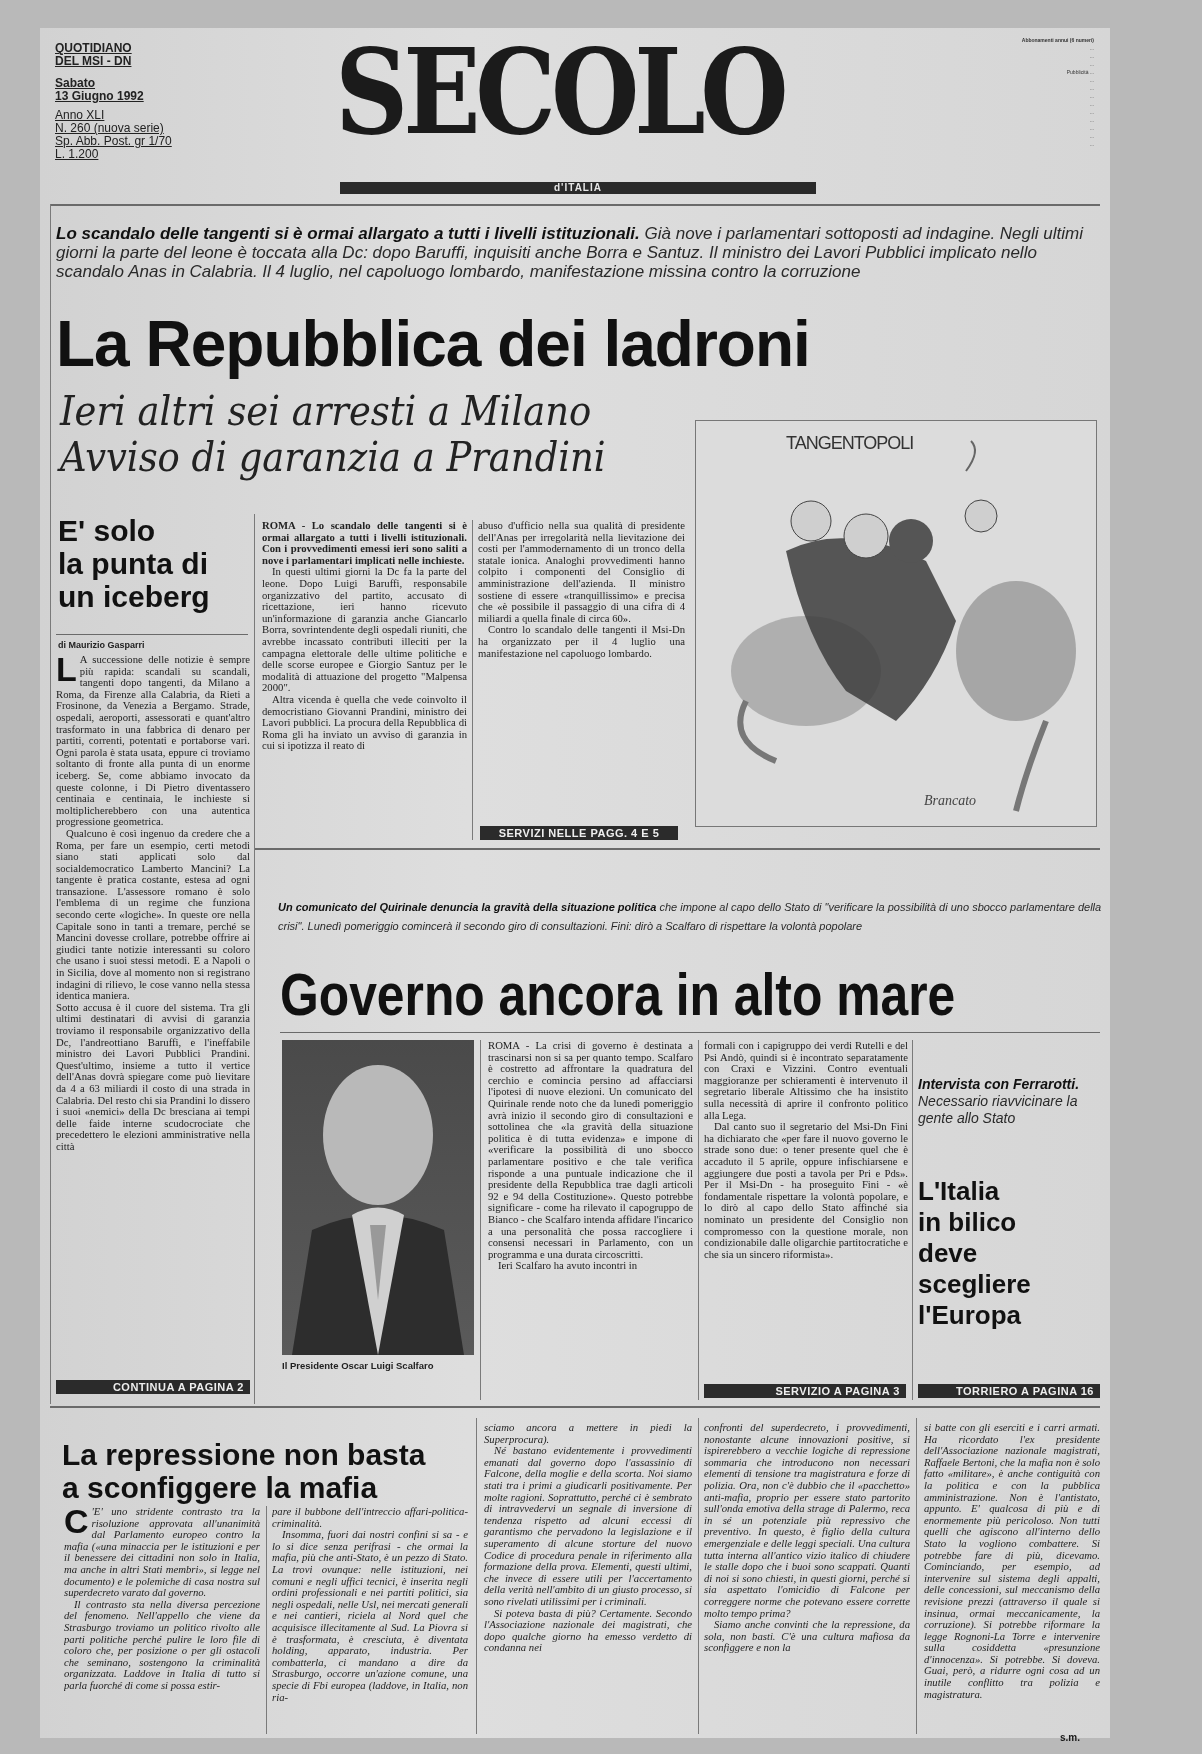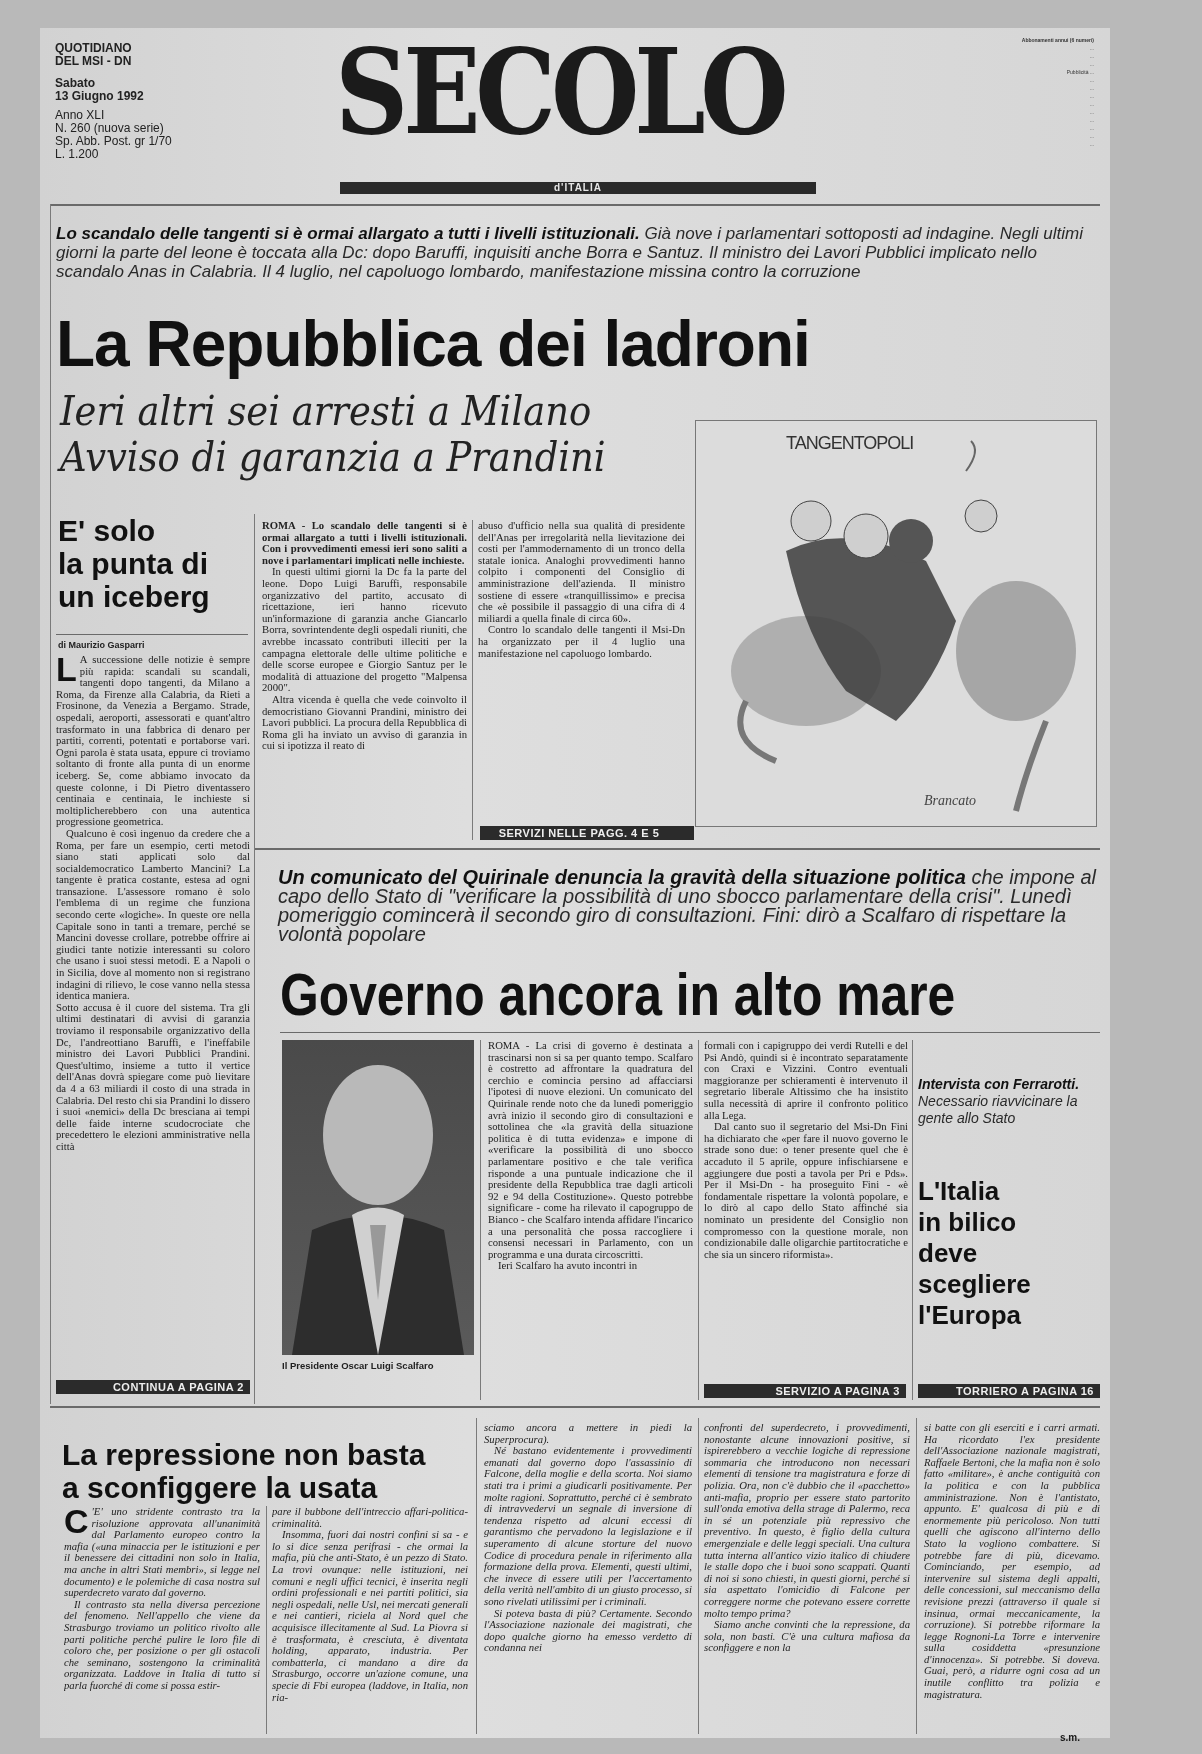--- a/index.html
+++ b/index.html
@@ -5,41 +5,41 @@
   html,body{margin:0;padding:0;}
   body{width:1202px;height:1754px;background:#b9b9b9;font-family:"Liberation Serif",serif;color:#1a1a1a;overflow:hidden;position:relative;}
   .paper{position:absolute;left:40px;top:28px;width:1070px;height:1710px;background:#d9d9d9;
     background-image:linear-gradient(90deg,#d2d2d2 0%,#dedede 40%,#d6d6d6 100%);}
   .abs{position:absolute;}
   .sans{font-family:"Liberation Sans",sans-serif;}
   .serif{font-family:"Liberation Serif",serif;}
   .rule{position:absolute;background:#6a6a6a;}
   .vrule{position:absolute;width:1px;background:#7a7a7a;}
   
-  .mh-left{left:15px;top:14px;font-size:12px;line-height:13px;font-weight:bold;color:#222;}
+  .mh-left{left:15px;top:14px;font-size:12px;line-height:13px;font-weight:bold;color:#222;text-decoration:underline;}
   .mh-left div{white-space:nowrap;}
   .mh-left .reg{font-weight:normal;}
   .logo{left:295px;top:14px;width:480px;height:100px;font-family:"DejaVu Serif",serif;font-weight:bold;font-size:118px;line-height:100px;letter-spacing:-6px;color:#1b1b1b;transform:scaleX(0.86);transform-origin:left top;}
   .logo-bar{left:300px;top:154px;width:476px;height:12px;background:#2a2a2a;color:#e6e6e6;font-family:"Liberation Sans",sans-serif;font-size:10px;font-weight:bold;text-align:center;line-height:12px;letter-spacing:1px;}
   .mh-right{right:16px;top:8px;width:300px;font-family:"Liberation Sans",sans-serif;font-size:5px;line-height:8px;text-align:right;color:#333;}
   .mh-right .l{white-space:nowrap;overflow:hidden;}
   
   .kicker{left:16px;top:196px;width:1040px;font-family:"Liberation Sans",sans-serif;font-style:italic;font-size:17px;line-height:19px;color:#2a2a2a;}
   .kicker b{font-weight:bold;color:#111;}
   .headline1{left:16px;top:278px;font-family:"Liberation Sans",sans-serif;font-weight:bold;font-size:64px;line-height:76px;letter-spacing:-1px;color:#111;transform:scaleX(1.0);white-space:nowrap;}
   .sub1{left:20px;top:360px;font-family:"DejaVu Serif",serif;font-style:italic;font-size:41px;line-height:46px;color:#222;transform:scaleX(0.9);transform-origin:left top;white-space:nowrap;}
   .sidehead{left:18px;top:486px;font-family:"Liberation Sans",sans-serif;font-weight:bold;font-size:30px;line-height:33px;color:#111;}
   .byline{left:18px;top:612px;font-family:"Liberation Sans",sans-serif;font-size:9px;font-weight:bold;color:#222;}
   .col{position:absolute;font-family:"Liberation Serif",serif;font-size:10.7px;line-height:11.6px;text-align:justify;color:#222;}
   .col p{margin:0;text-indent:10px;}
   .col p.first{text-indent:0;}
   .dropcap{float:left;font-family:"Liberation Sans",sans-serif;font-weight:bold;font-size:34px;line-height:26px;margin:2px 3px 0 0;color:#111;}
   .tag{position:absolute;background:#2b2b2b;color:#eee;font-family:"Liberation Sans",sans-serif;font-weight:bold;font-size:11px;height:14px;line-height:14px;text-align:right;padding-right:6px;letter-spacing:0.5px;}
   .cartoon{left:655px;top:392px;width:400px;height:405px;border:1px solid #777;background:#dcdcdc;}
-  .kicker2{left:238px;top:840px;width:830px;font-family:"Liberation Sans",sans-serif;font-style:italic;font-size:20px;line-height:19px;color:#2a2a2a;}
+  .kicker2{left:238px;top:870px;width:830px;font-family:"Liberation Sans",sans-serif;font-style:italic;font-size:11px;line-height:19px;color:#2a2a2a;}
   .kicker2 b{font-weight:bold;color:#111;}
   .headline2{left:240px;top:935px;font-family:"Liberation Sans",sans-serif;font-weight:bold;font-size:60px;line-height:64px;color:#111;transform:scaleX(0.83);transform-origin:left top;white-space:nowrap;}
   .photo{left:242px;top:1012px;width:192px;height:315px;background:linear-gradient(180deg,#4a4a4a 0%,#5a5a5a 100%);overflow:hidden;}
   .caption{left:242px;top:1332px;font-family:"Liberation Sans",sans-serif;font-weight:bold;font-size:9.5px;color:#222;white-space:nowrap;}
   .interv{left:878px;top:1048px;width:190px;font-family:"Liberation Sans",sans-serif;font-style:italic;font-size:14px;line-height:17px;color:#2a2a2a;}
   .interv b{color:#111;}
   .italiahead{left:878px;top:1148px;font-family:"Liberation Sans",sans-serif;font-weight:bold;font-size:26px;line-height:31px;color:#111;}
   .headline3{left:22px;top:1410px;font-family:"Liberation Sans",sans-serif;font-weight:bold;font-size:30px;line-height:33px;color:#111;}
   .sign{right:30px;top:1704px;font-family:"Liberation Sans",sans-serif;font-weight:bold;font-size:10px;}
 </style>
@@ -109,21 +109,21 @@
   <div class="col" style="left:222px;top:492px;width:205px;height:322px;overflow:hidden;">
     <p class="first"><b>ROMA - Lo scandalo delle tangenti si è ormai allargato a tutti i livelli istituzionali. Con i provvedimenti emessi ieri sono saliti a nove i parlamentari implicati nelle inchieste.</b></p>
     <p>In questi ultimi giorni la Dc fa la parte del leone. Dopo Luigi Baruffi, responsabile organizzativo del partito, accusato di ricettazione, ieri hanno ricevuto un'informazione di garanzia anche Giancarlo Borra, sovrintendente degli ospedali riuniti, che avrebbe incassato contributi illeciti per la campagna elettorale delle ultime politiche e delle scorse europee e Giorgio Santuz per le modalità di attuazione del progetto "Malpensa 2000".</p>
     <p>Altra vicenda è quella che vede coinvolto il democristiano Giovanni Prandini, ministro dei Lavori pubblici. La procura della Repubblica di Roma gli ha inviato un avviso di garanzia in cui si ipotizza il reato di</p>
   </div>
   <div class="vrule" style="left:432px;top:492px;height:320px;"></div>
   <div class="col" style="left:438px;top:492px;width:207px;height:300px;overflow:hidden;">
     <p class="first">abuso d'ufficio nella sua qualità di presidente dell'Anas per irregolarità nella lievitazione dei costi per l'ammodernamento di un tronco della statale ionica. Analoghi provvedimenti hanno colpito i componenti del Consiglio di amministrazione dell'azienda. Il ministro sostiene di essere «tranquillissimo» e precisa che «è possibile il passaggio di una cifra di 4 miliardi a quella finale di circa 60».</p>
     <p>Contro lo scandalo delle tangenti il Msi-Dn ha organizzato per il 4 luglio una manifestazione nel capoluogo lombardo.</p>
   </div>
-  <div class="tag" style="left:440px;top:798px;width:198px;text-align:center;padding-right:16px;">SERVIZI NELLE PAGG. 4 E 5</div>
+  <div class="tag" style="left:440px;top:798px;width:198px;text-align:center;padding-right:0;">SERVIZI NELLE PAGG. 4 E 5</div>
 
   <div class="abs cartoon">
     <div class="abs sans" style="left:90px;top:12px;font-size:18px;letter-spacing:-1px;color:#333;">TANGENTOPOLI</div>
     <svg width="400" height="405" viewBox="0 0 400 405" style="position:absolute;left:0;top:0;">
       <ellipse cx="110" cy="250" rx="75" ry="55" fill="#8a8a8a" opacity="0.55"></ellipse>
       <ellipse cx="320" cy="230" rx="60" ry="70" fill="#7a7a7a" opacity="0.55"></ellipse>
       <path d="M90 130 Q150 100 230 140 L260 200 Q240 260 200 300 L150 270 Q110 220 90 130 Z" fill="#3d3d3d" opacity="0.85"></path>
       <circle cx="115" cy="100" r="20" fill="#cfcfcf" stroke="#444"></circle>
       <circle cx="170" cy="115" r="22" fill="#cfcfcf" stroke="#444"></circle>
       <circle cx="215" cy="120" r="22" fill="#555"></circle>
@@ -171,21 +171,21 @@
     <div>deve</div>
     <div>scegliere</div>
     <div>l'Europa</div>
   </div>
   <div class="tag" style="left:878px;top:1356px;width:176px;">TORRIERO A PAGINA 16</div>
 
   <div class="rule" style="left:10px;top:1378px;width:1050px;height:2px;"></div>
 
   <div class="abs headline3">
     <div>La repressione non basta</div>
-    <div>a sconfiggere la usata</div>
+    <div>a sconfiggere la mafia</div>
   </div>
   <div class="col it" style="left:24px;top:1478px;width:196px;height:230px;overflow:hidden;font-style:italic;">
     <p class="first"><span class="dropcap" style="font-style:normal">C</span><span>'E' uno stridente contrasto tra la risoluzione approvata all'unanimità dal Parlamento europeo contro la mafia («una minaccia per le istituzioni e per il benessere dei cittadini non solo in Italia, ma anche in altri Stati membri», si legge nel documento) e le polemiche di casa nostra sul superdecreto varato dal governo.</span></p>
     <p>Il contrasto sta nella diversa percezione del fenomeno. Nell'appello che viene da Strasburgo troviamo un politico rivolto alle parti politiche perché pulire le loro file di coloro che, per posizione o per gli ostacoli che seminano, sostengono la criminalità organizzata. Laddove in Italia di tutto si parla fuorché di come si possa estir-</p>
   </div>
   <div class="vrule" style="left:226px;top:1478px;height:228px;"></div>
   <div class="col" style="left:232px;top:1478px;width:196px;height:230px;overflow:hidden;font-style:italic;">
     <p class="first">pare il bubbone dell'intreccio affari-politica-criminalità.</p>
     <p>Insomma, fuori dai nostri confini si sa - e lo si dice senza perifrasi - che ormai la mafia, più che anti-Stato, è un pezzo di Stato. La trovi ovunque: nelle istituzioni, nei comuni e negli uffici tecnici, è inserita negli ordini professionali e nei partiti politici, sia negli ospedali, nelle Usl, nei mercati generali e nei cantieri, riciela al Nord quel che acquisisce illecitamente al Sud. La Piovra si è trasformata, è cresciuta, è diventata holding, apparato, industria. Per combatterla, ci mandano a dire da Strasburgo, occorre un'azione comune, una specie di Fbi europea (laddove, in Italia, non ria-</p>
   </div>

